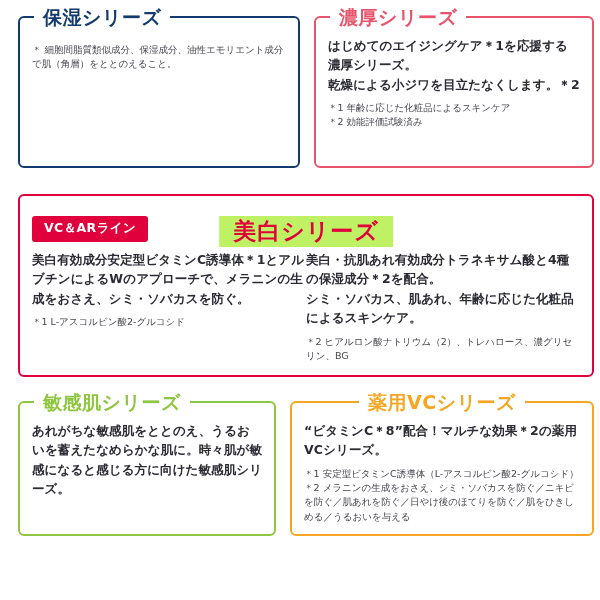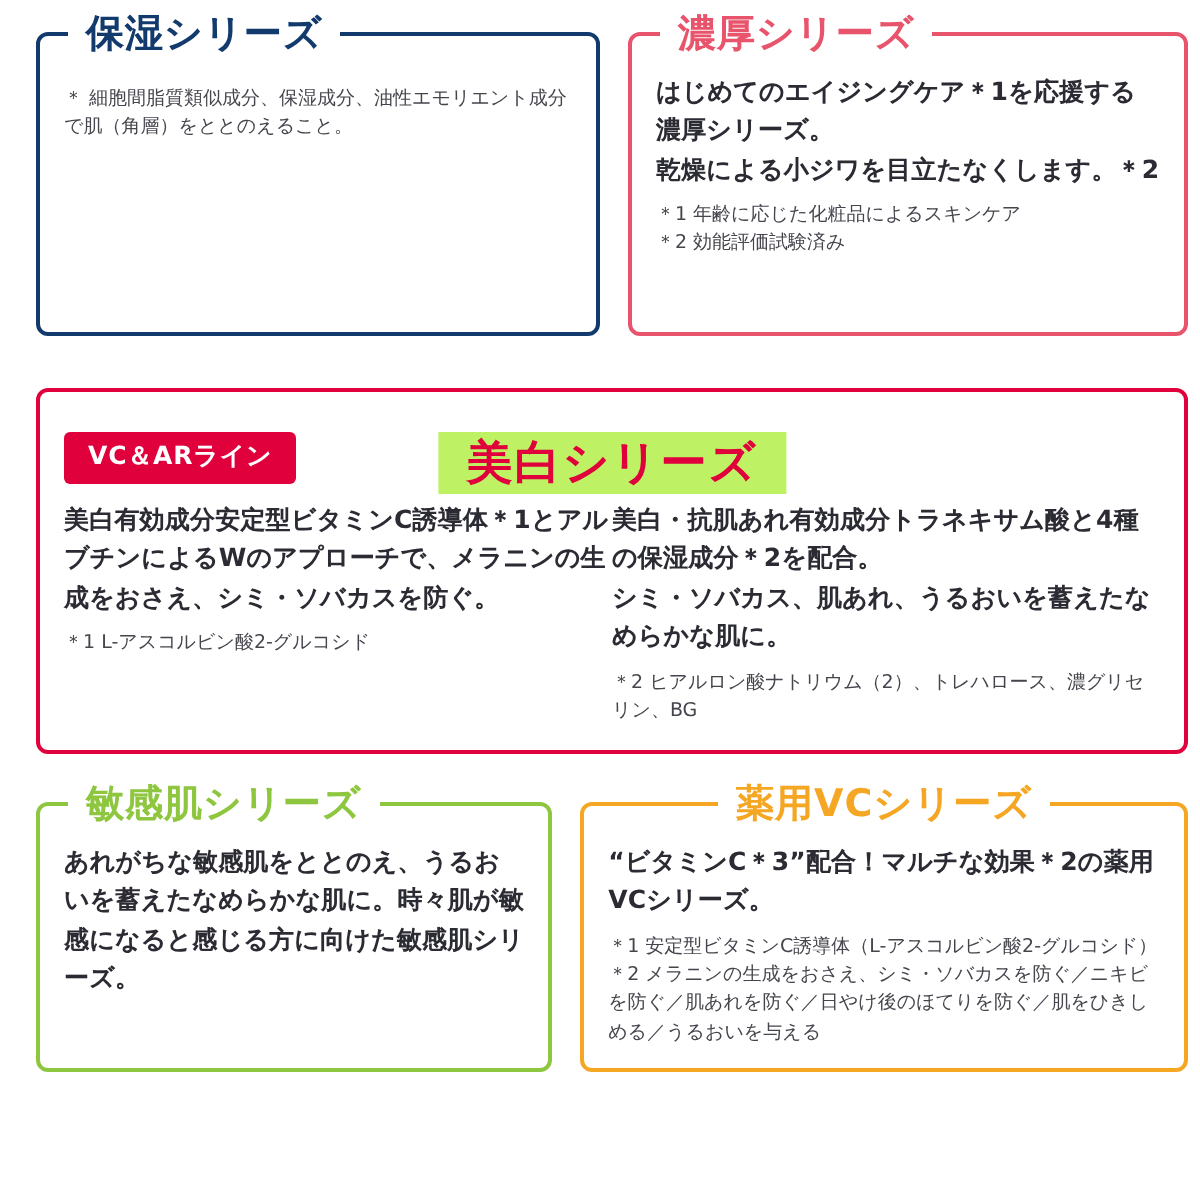--- a/index.html
+++ b/index.html
@@ -181,37 +181,37 @@
 
       <div class="wcol">
         <div class="tagline tag-vcar">VC＆ARライン</div>
         <div class="body-text">美白有効成分安定型ビタミンC誘導体＊1とアルブチンによるWのアプローチで、メラニンの生成をおさえ、シミ・ソバカスを防ぐ。</div>
         <div class="note">＊1 L-アスコルビン酸2-グルコシド</div>
       </div>
 
       <div class="wcol">
         <div class="tagline tag-ta">TAライン</div>
         <div class="body-text" style="white-space:pre-line">美白・抗肌あれ有効成分トラネキサム酸と4種の保湿成分＊2を配合。
-シミ・ソバカス、肌あれ、うるおいを蓄えたなめらかな肌に。</div>
+シミ・ソバカス、肌あれ、年齢に応じた化粧品によるスキンケア。</div>
         <div class="note">＊2 ヒアルロン酸ナトリウム（2）、トレハロース、濃グリセリン、BG</div>
       </div>
 
     </div>
   </div>
 
   <div class="row3">
 
     <div class="card card-sensitive">
       <div class="card-title">敏感肌シリーズ</div>
       <div class="body-text">あれがちな敏感肌をととのえ、うるおいを蓄えたなめらかな肌に。時々肌が敏感になると感じる方に向けた敏感肌シリーズ。</div>
     </div>
 
     <div class="card card-vc">
       <div class="card-title">薬用VCシリーズ</div>
-      <div class="body-text">“ビタミンC＊3”配合！マルチな効果＊2の薬用VCシリーズ。</div>
+      <div class="body-text">“ビタミンC＊8”配合！マルチな効果＊2の薬用VCシリーズ。</div>
       <div class="note" style="white-space:pre-line">＊1 安定型ビタミンC誘導体（L-アスコルビン酸2-グルコシド）
 ＊2 メラニンの生成をおさえ、シミ・ソバカスを防ぐ／ニキビを防ぐ／肌あれを防ぐ／日やけ後のほてりを防ぐ／肌をひきしめる／うるおいを与える</div>
     </div>
 
   </div>
 
 
 </div>
 
 </body></html>

